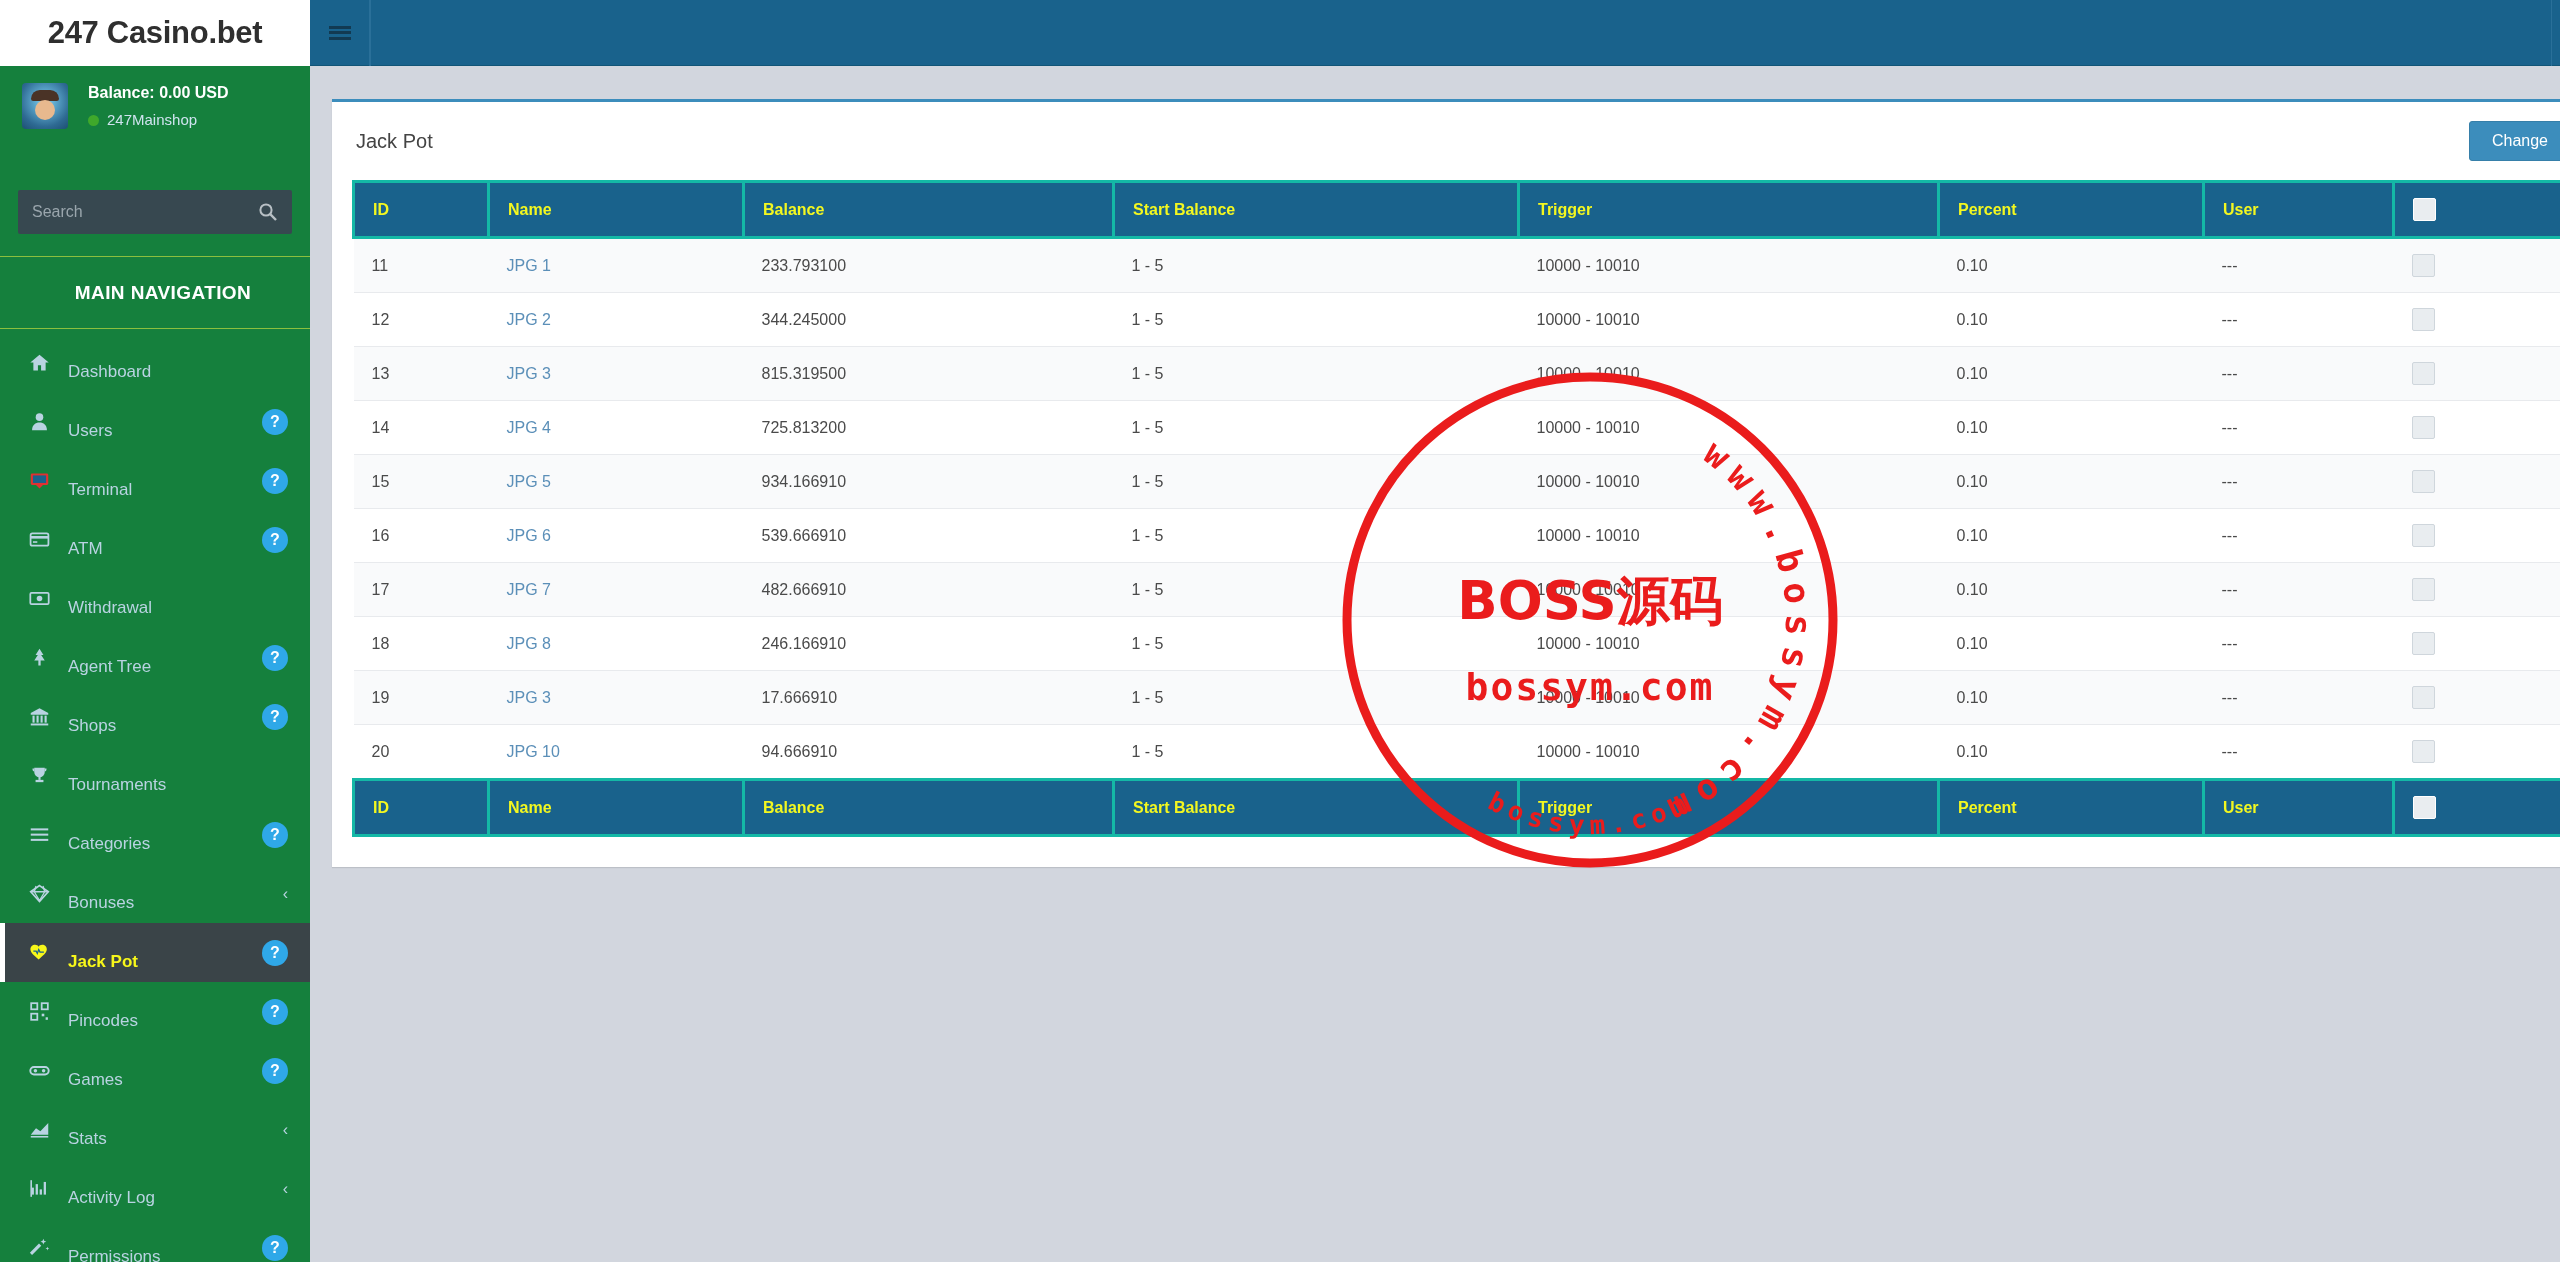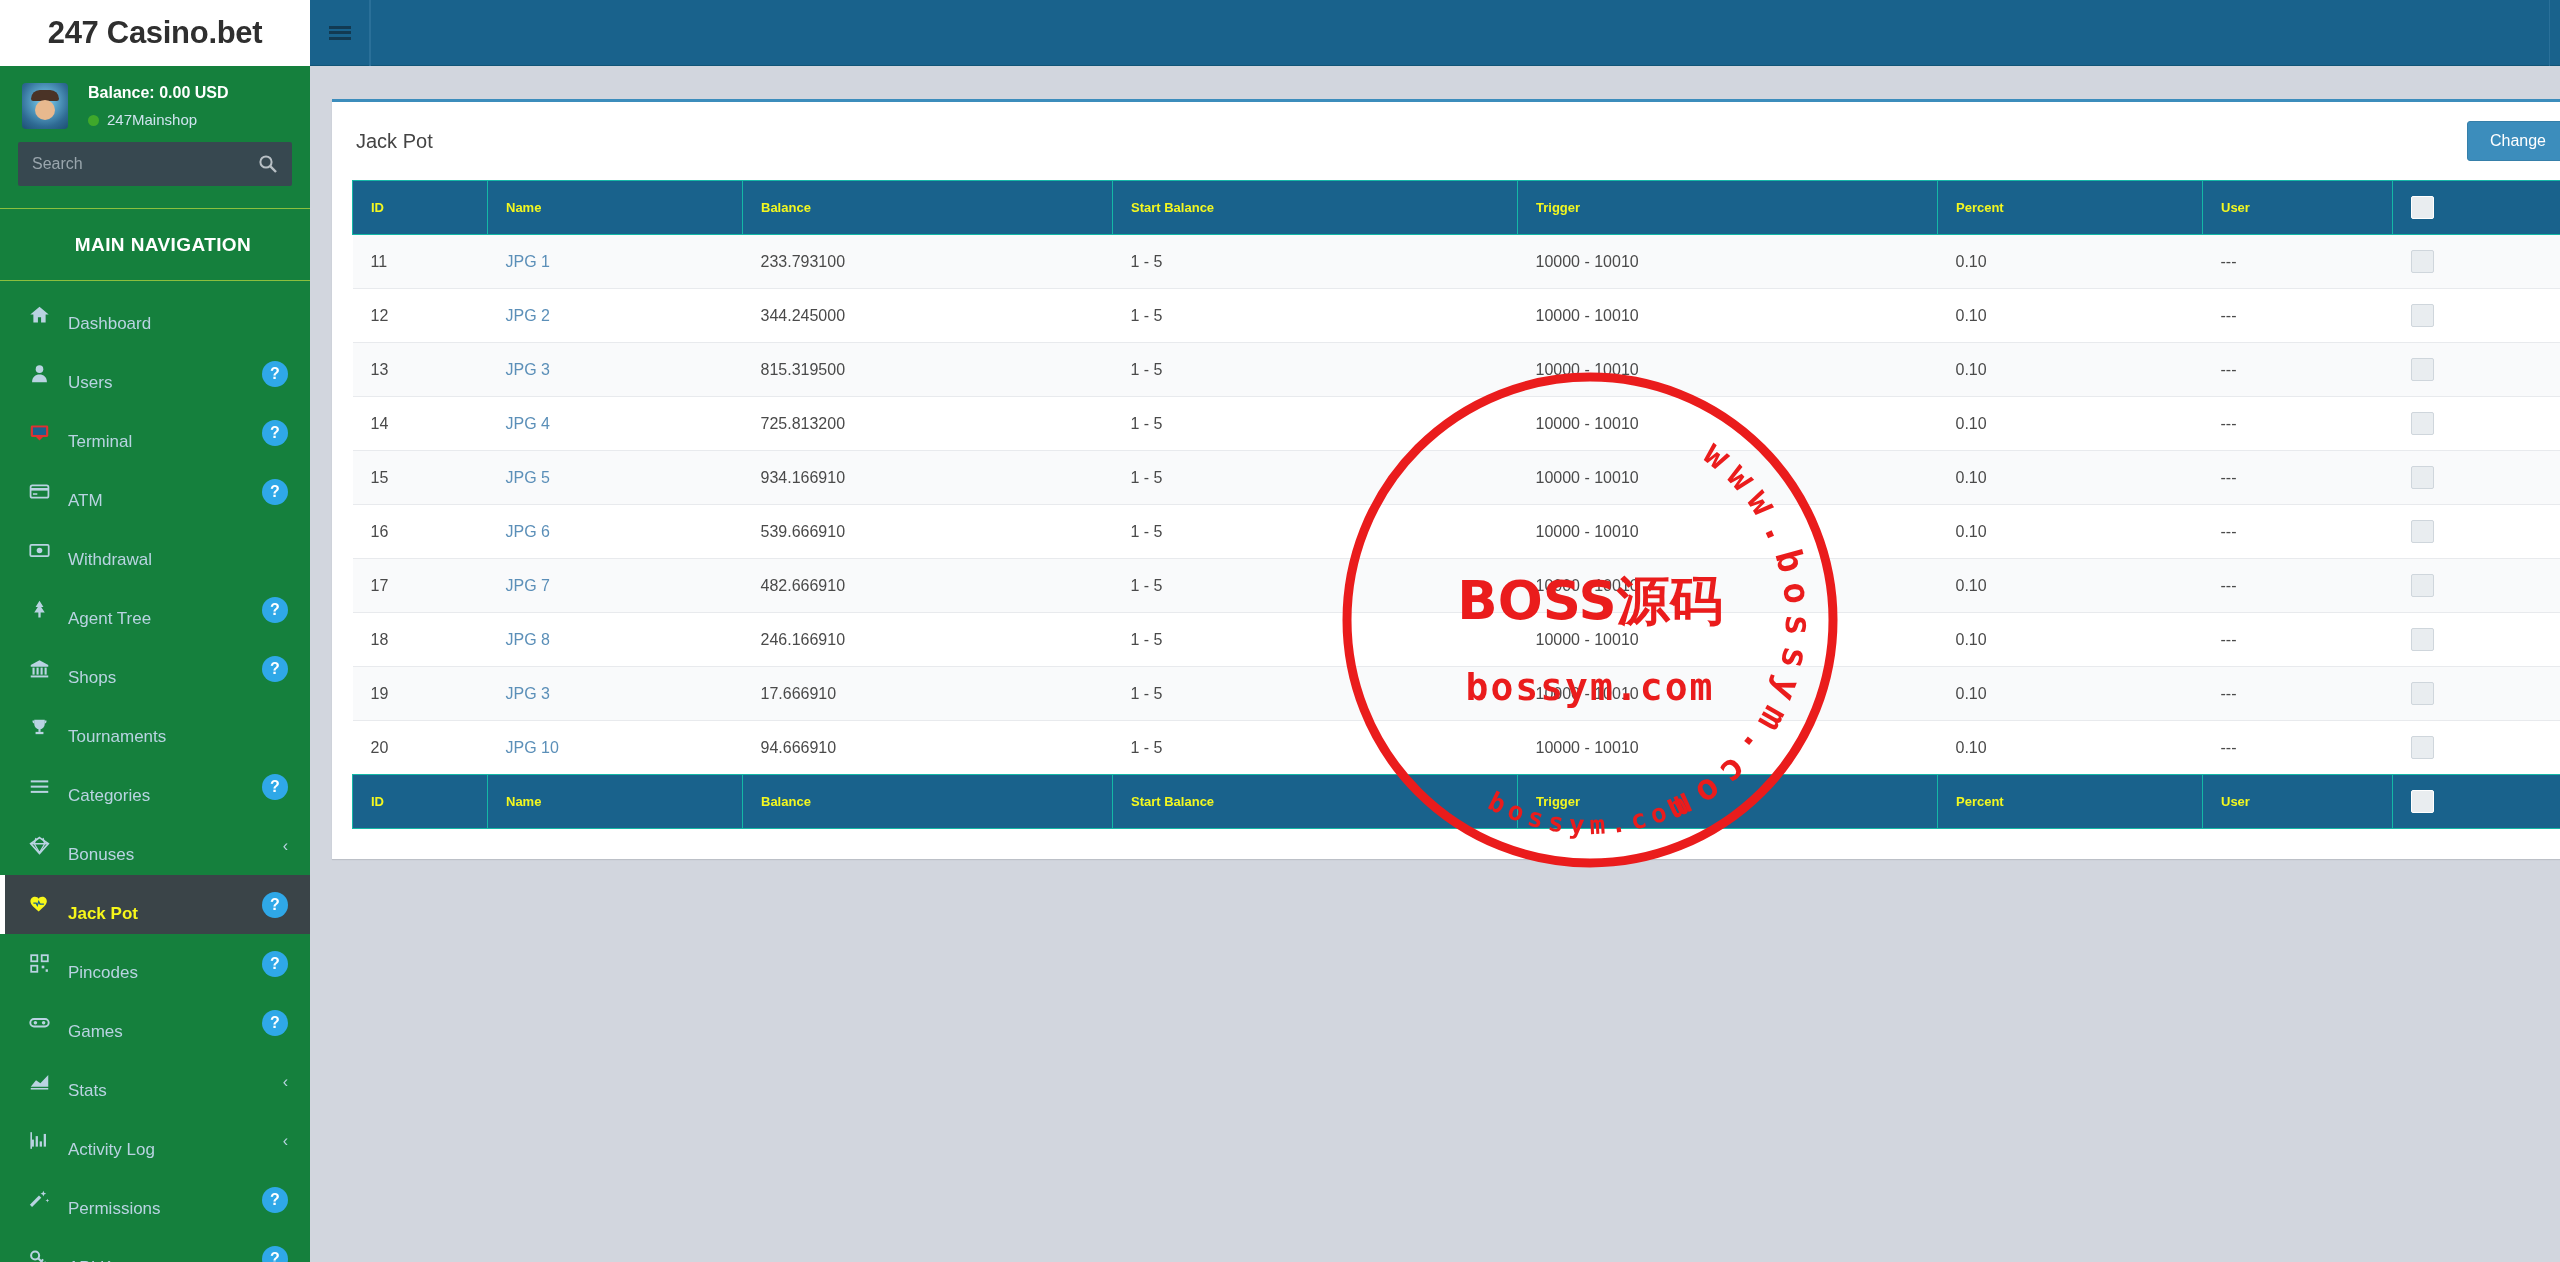--- a/index.html
+++ b/index.html
@@ -48,21 +48,21 @@
     width: 20px; height: 20px; border-radius: 50%;
     background: #e8b98e;
   }
   .user-info { margin-left: 20px; line-height: 1.45; }
   .user-balance { color: #ffffff; font-size: 16px; font-weight: bold; }
   .user-shop { color: #cfe3ef; font-size: 15px; display: flex; align-items: center; gap: 8px; margin-top: 5px;}
   .dot-online {
     width: 11px; height: 11px; border-radius: 50%; background: #3fa82b;
     display: inline-block;
   }
-  .search-wrap { padding: 0 18px; }
+  .search-wrap { padding: 0 18px; margin-top: 48px; }
   .search-box {
     display: flex; align-items: center;
     background: #374850; height: 44px; border-radius: 2px;
     padding: 0 14px;
   }
   .search-box input {
     flex: 1; background: transparent; border: none; outline: none;
     color: #cfd6da; font-size: 16px; font-family: inherit;
   }
   .search-box input::placeholder { color: #9aa6ad; }
@@ -141,22 +141,22 @@
     background: #3c8dbc; color: #ffffff;
     border: 1px solid #367fa9;
     font-size: 16px; font-family: inherit;
     padding: 10px 22px; border-radius: 3px; cursor: pointer;
   }
   .box-body { padding: 0 20px 30px 20px; }
 
   table.jackpot { width: 100%; border-collapse: collapse; table-layout: fixed; }
   table.jackpot th {
     background: #19628c; color: #f3f720;
-    font-size: 13px; font-weight: bold; text-align: left;
-    padding: 15px 18px; border: 1px solid #14b8a6;
+    font-size: 16px; font-weight: bold; text-align: left;
+    padding: 15px 18px; border: 3px solid #14b8a6;
     white-space: nowrap;
   }
   table.jackpot td {
     font-size: 16px; color: #4a4a4a;
     padding: 15px 18px;
     border-top: 1px solid #e8eaed;
     white-space: nowrap;
   }
   table.jackpot tbody tr:nth-child(odd)  { background: #f9fafb; }
   table.jackpot tbody tr:nth-child(even) { background: #ffffff; }

